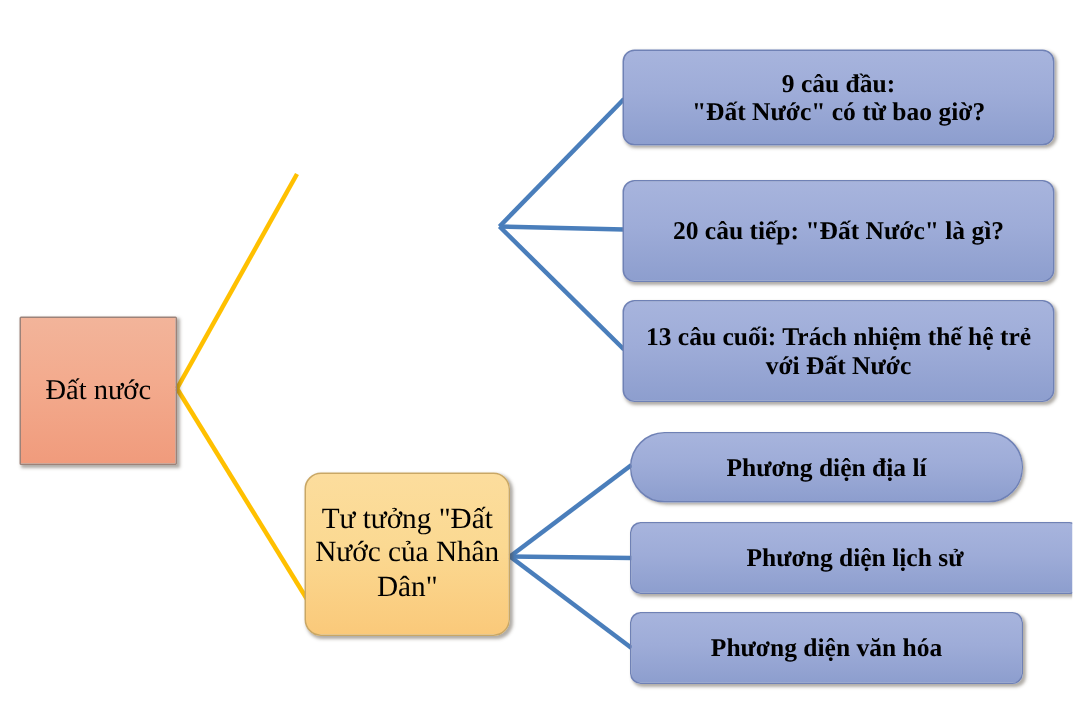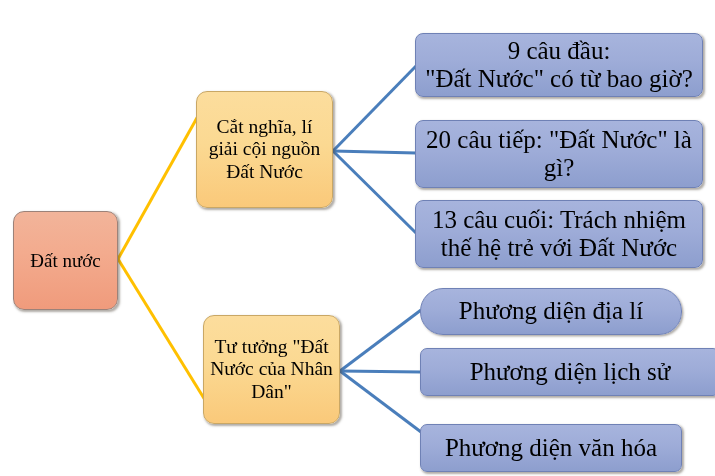--- a/index.html
+++ b/index.html
@@ -41,38 +41,39 @@
     padding: 0 5px;
     box-sizing: border-box;
     white-space: pre-line;
   }
 
   
   .node.root {
     background: linear-gradient(180deg, #f2b49a 0%, #f3ab8e 42%, #f09b7c 100%);
     border: 1px solid #b8writing;
     border: 1px solid #9c8279;
-    border-radius: 11px;
+    border-radius: 1px;
     font-size: 19px;
   }
 
   
   .node.branch {
     background: linear-gradient(180deg, #fcdd9d 0%, #fbd992 45%, #fac97a 100%);
     border: 1px solid #c9a765;
     border-radius: 11px;
     font-size: 19.5px;
   }
 
   
   .node.leaf {
     background: linear-gradient(180deg, #a7b4dd 0%, #9eacd8 45%, #8d9ece 100%);
     border: 1px solid #6f81b5;
     border-radius: 7px;
-    font-size: 25px;
+    font-size: 17px;
+    font-weight: bold;
   }
   .node.leaf.two-line {
     border-radius: 8px;
   }
 </style>
 </head>
 <body>
 
 <div id="canvas">
 
@@ -88,23 +89,20 @@
 
     <line x1="340" y1="371" x2="421" y2="310" stroke="#4a7ebb" stroke-width="3"></line>
     <line x1="340" y1="371" x2="421" y2="372" stroke="#4a7ebb" stroke-width="3"></line>
     <line x1="340" y1="371" x2="421" y2="432" stroke="#4a7ebb" stroke-width="3"></line>
   </svg>
 
   <div class="node root" style="left:13px; top:211px; width:105px; height:99px;">
     <span class="node-label">Đất nước</span>
   </div>
 
-  <div class="node branch" style="left:196px; top:91px; width:137px; height:117px;">
-    <span class="node-label">Cắt nghĩa, lí giải cội nguồn Đất Nước</span>
-  </div>
 
   <div class="node branch" style="left:203px; top:315px; width:137px; height:109px;">
     <span class="node-label">Tư tưởng "Đất Nước của Nhân Dân"</span>
   </div>
 
   <div class="node leaf two-line" style="left:415px; top:33px; width:288px; height:64px;">
     <span class="node-label">9 câu đầu:
 "Đất Nước" có từ bao giờ?</span>
   </div>
 
@@ -117,17 +115,17 @@
   </div>
 
   <div class="node leaf" style="left:420px; top:288px; width:262px; height:47px;border-radius:23px;">
     <span class="node-label">Phương diện địa lí</span>
   </div>
 
   <div class="node leaf" style="left:420px; top:348px; width:300px; height:48px;">
     <span class="node-label">Phương diện lịch sử</span>
   </div>
 
-  <div class="node leaf" style="left:420px; top:408px; width:262px; height:48px;margin-top:16px;">
+  <div class="node leaf" style="left:420px; top:408px; width:262px; height:48px;">
     <span class="node-label">Phương diện văn hóa</span>
   </div>
 
 </div>
 
 </body></html>

